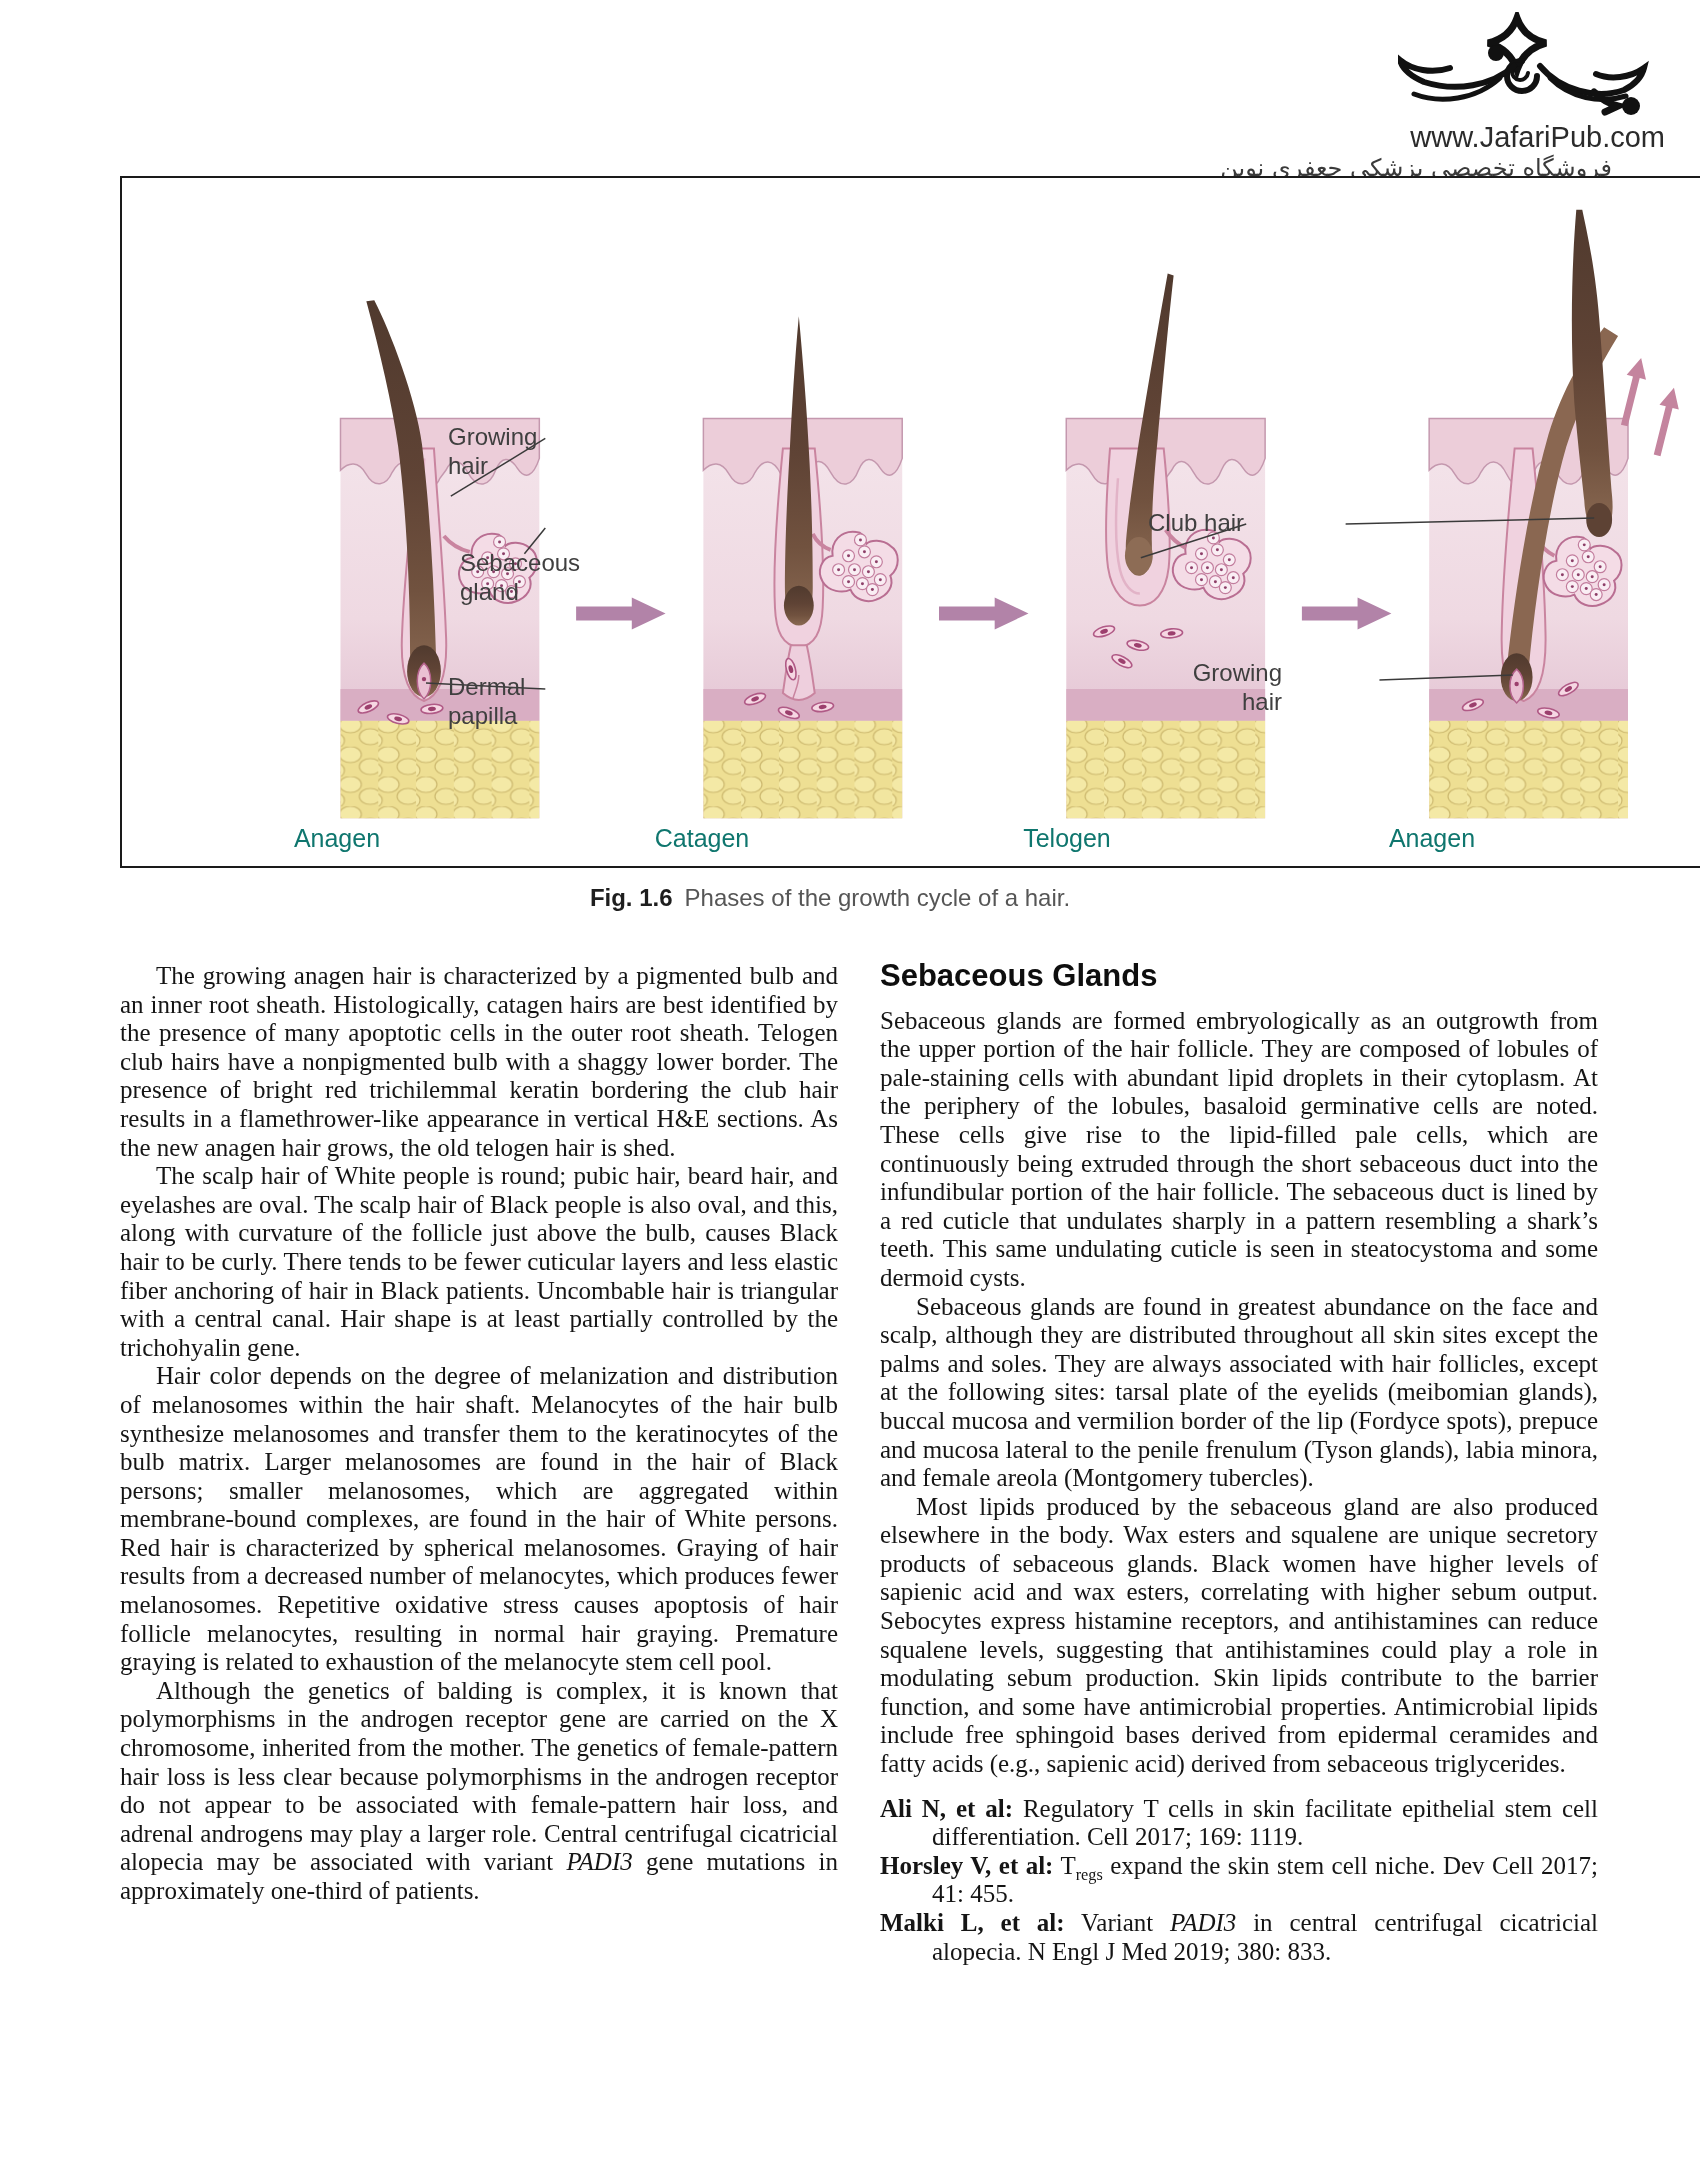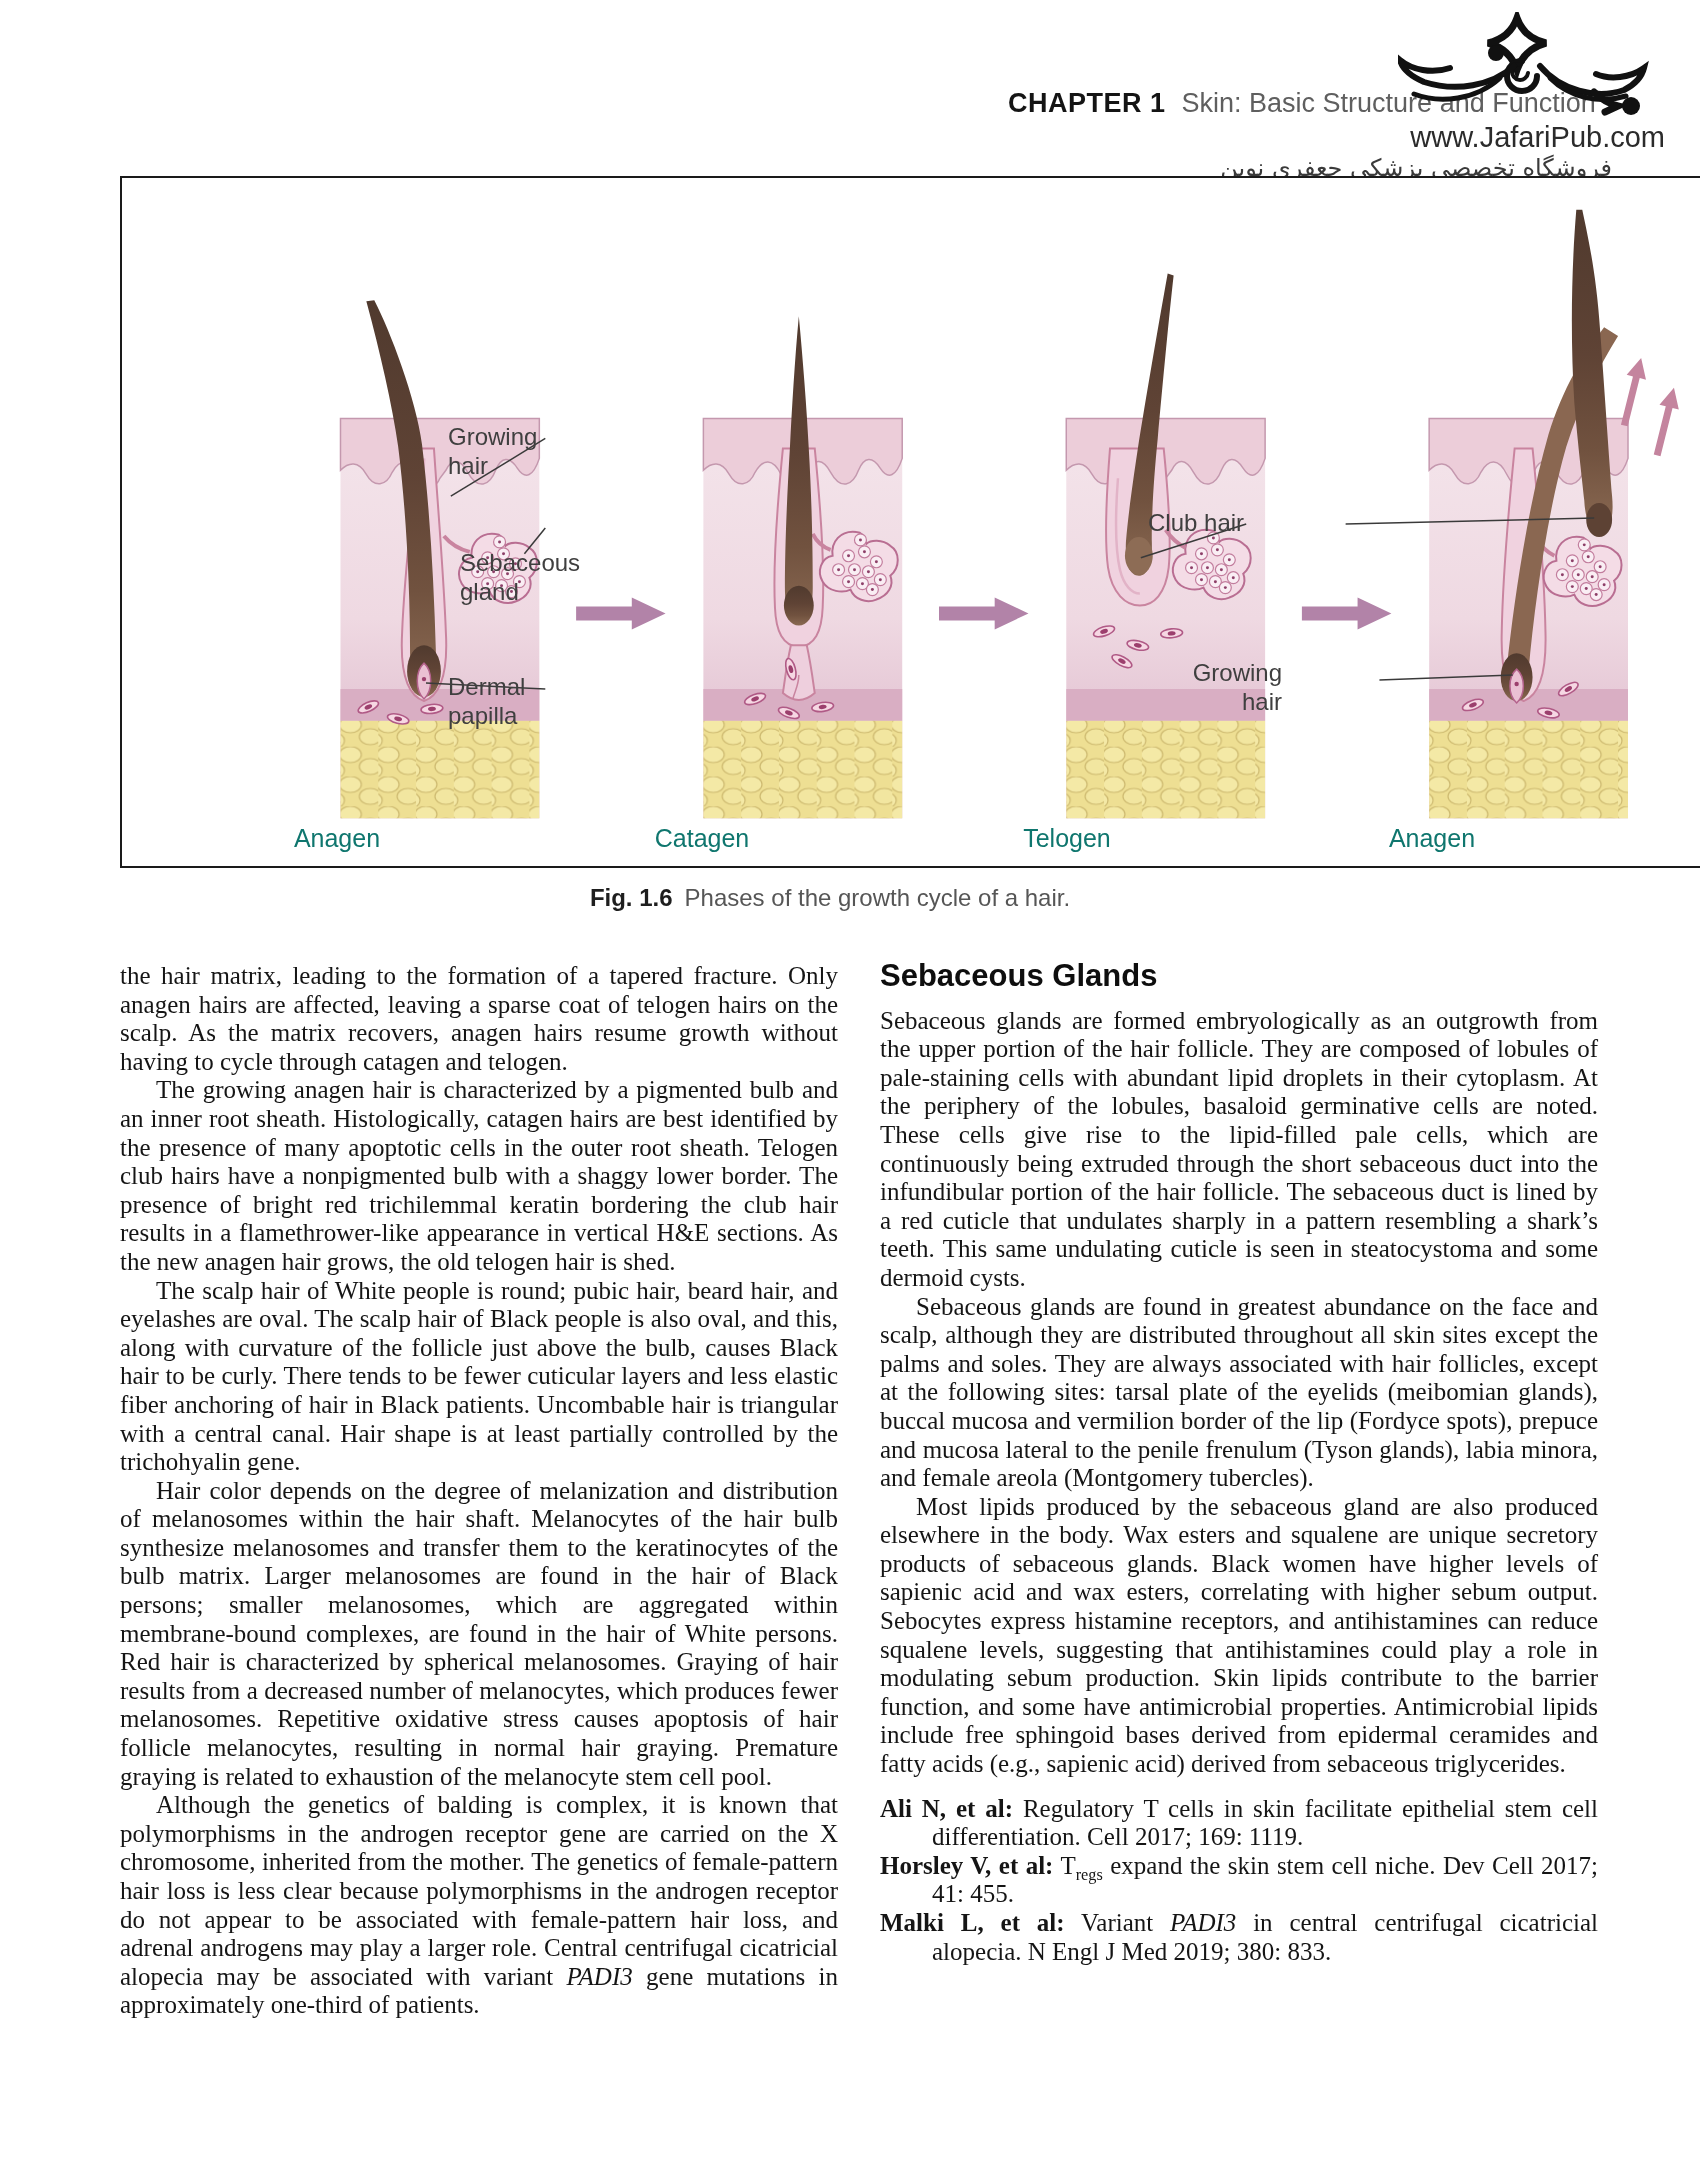--- a/index.html
+++ b/index.html
@@ -46,23 +46,20 @@
   .col p.ref{padding-left:52px;text-indent:-52px;text-align:justify;margin:0;}
   .ref b{font-weight:bold;}
   sub{font-size:0.65em;line-height:0;}
   i{font-style:italic;}
 </style>
 </head>
 <body>
 
 <div class="page">
 
-  <div class="hdr-line">
-    <span class="hdr-chapter">CHAPTER 1</span><span class="hdr-title">Skin: Basic Structure and Function</span>
-  </div>
 
   <svg class="logo" viewBox="0 0 252 114" aria-hidden="true">
     <g stroke="#111" fill="none" stroke-width="6" stroke-linecap="round">
       <path d="M119,6 Q126,26 148,31 Q126,37 119,58 Q112,37 90,31 Q112,26 119,6 Z" stroke-width="7"></path>
       <path d="M139,64 a15,15 0 1,1 -15,-15"></path>
       <path d="M130,61 a8,8 0 1,1 -7,-9" stroke-width="4"></path>
       <path d="M116,54 C94,74 58,80 26,70 C12,64 4,56 2,48 C14,58 34,62 52,56"></path>
       <path d="M102,66 C78,88 42,92 16,82" stroke-width="5"></path>
       <path d="M142,54 C162,78 198,88 226,78 C238,72 244,64 246,56 C232,66 212,68 198,62"></path>
       <path d="M152,66 C172,86 202,92 228,84" stroke-width="5"></path>
@@ -252,21 +249,20 @@
     <div class="phase" style="left:500px;">Catagen</div>
     <div class="phase" style="left:865px;">Telogen</div>
     <div class="phase" style="left:1230px;">Anagen</div>
   </div>
 
   <div class="caption">
     <b>Fig. 1.6</b><span>Phases of the growth cycle of a hair.</span>
   </div>
 
   <div id="left-col" class="col">
-    <p class="noindent">the hair matrix, leading to the formation of a tapered fracture. Only anagen hairs are affected, leaving a sparse coat of telogen hairs on the scalp. As the matrix recovers, anagen hairs resume growth without having to cycle through catagen and telogen.</p>
     <p>The growing anagen hair is characterized by a pigmented bulb and an inner root sheath. Histologically, catagen hairs are best identified by the presence of many apoptotic cells in the outer root sheath. Telogen club hairs have a nonpigmented bulb with a shaggy lower border. The presence of bright red trichilemmal keratin bordering the club hair results in a flamethrower-like appearance in vertical H&amp;E sections. As the new anagen hair grows, the old telogen hair is shed.</p>
     <p>The scalp hair of White people is round; pubic hair, beard hair, and eyelashes are oval. The scalp hair of Black people is also oval, and this, along with curvature of the follicle just above the bulb, causes Black hair to be curly. There tends to be fewer cuticular layers and less elastic fiber anchoring of hair in Black patients. Uncombable hair is triangular with a central canal. Hair shape is at least partially controlled by the trichohyalin gene.</p>
     <p>Hair color depends on the degree of melanization and distribution of melanosomes within the hair shaft. Melanocytes of the hair bulb synthesize melanosomes and transfer them to the keratinocytes of the bulb matrix. Larger melanosomes are found in the hair of Black persons; smaller melanosomes, which are aggregated within membrane-bound complexes, are found in the hair of White persons. Red hair is characterized by spherical melanosomes. Graying of hair results from a decreased number of melanocytes, which produces fewer melanosomes. Repetitive oxidative stress causes apoptosis of hair follicle melanocytes, resulting in normal hair graying. Premature graying is related to exhaustion of the melanocyte stem cell pool.</p>
     <p><span>Although the genetics of balding is complex, it is known that polymorphisms in the androgen receptor gene are carried on the X chromosome, inherited from the mother. The genetics of female-pattern hair loss is less clear because polymorphisms in the androgen receptor do not appear to be associated with female-pattern hair loss, and adrenal androgens may play a larger role. Central centrifugal cicatricial alopecia may be associated with variant </span><i>PADI3</i><span> gene mutations in approximately one-third of patients.</span></p>
   </div>
 
   <div id="right-col" class="col">
     <h2 class="sec">Sebaceous Glands</h2>
     <p class="noindent">Sebaceous glands are formed embryologically as an outgrowth from the upper portion of the hair follicle. They are composed of lobules of pale-staining cells with abundant lipid droplets in their cytoplasm. At the periphery of the lobules, basaloid germinative cells are noted. These cells give rise to the lipid-filled pale cells, which are continuously being extruded through the short sebaceous duct into the infundibular portion of the hair follicle. The sebaceous duct is lined by a red cuticle that undulates sharply in a pattern resembling a shark’s teeth. This same undulating cuticle is seen in steatocystoma and some dermoid cysts.</p>
     <p>Sebaceous glands are found in greatest abundance on the face and scalp, although they are distributed throughout all skin sites except the palms and soles. They are always associated with hair follicles, except at the following sites: tarsal plate of the eyelids (meibomian glands), buccal mucosa and vermilion border of the lip (Fordyce spots), prepuce and mucosa lateral to the penile frenulum (Tyson glands), labia minora, and female areola (Montgomery tubercles).</p>

